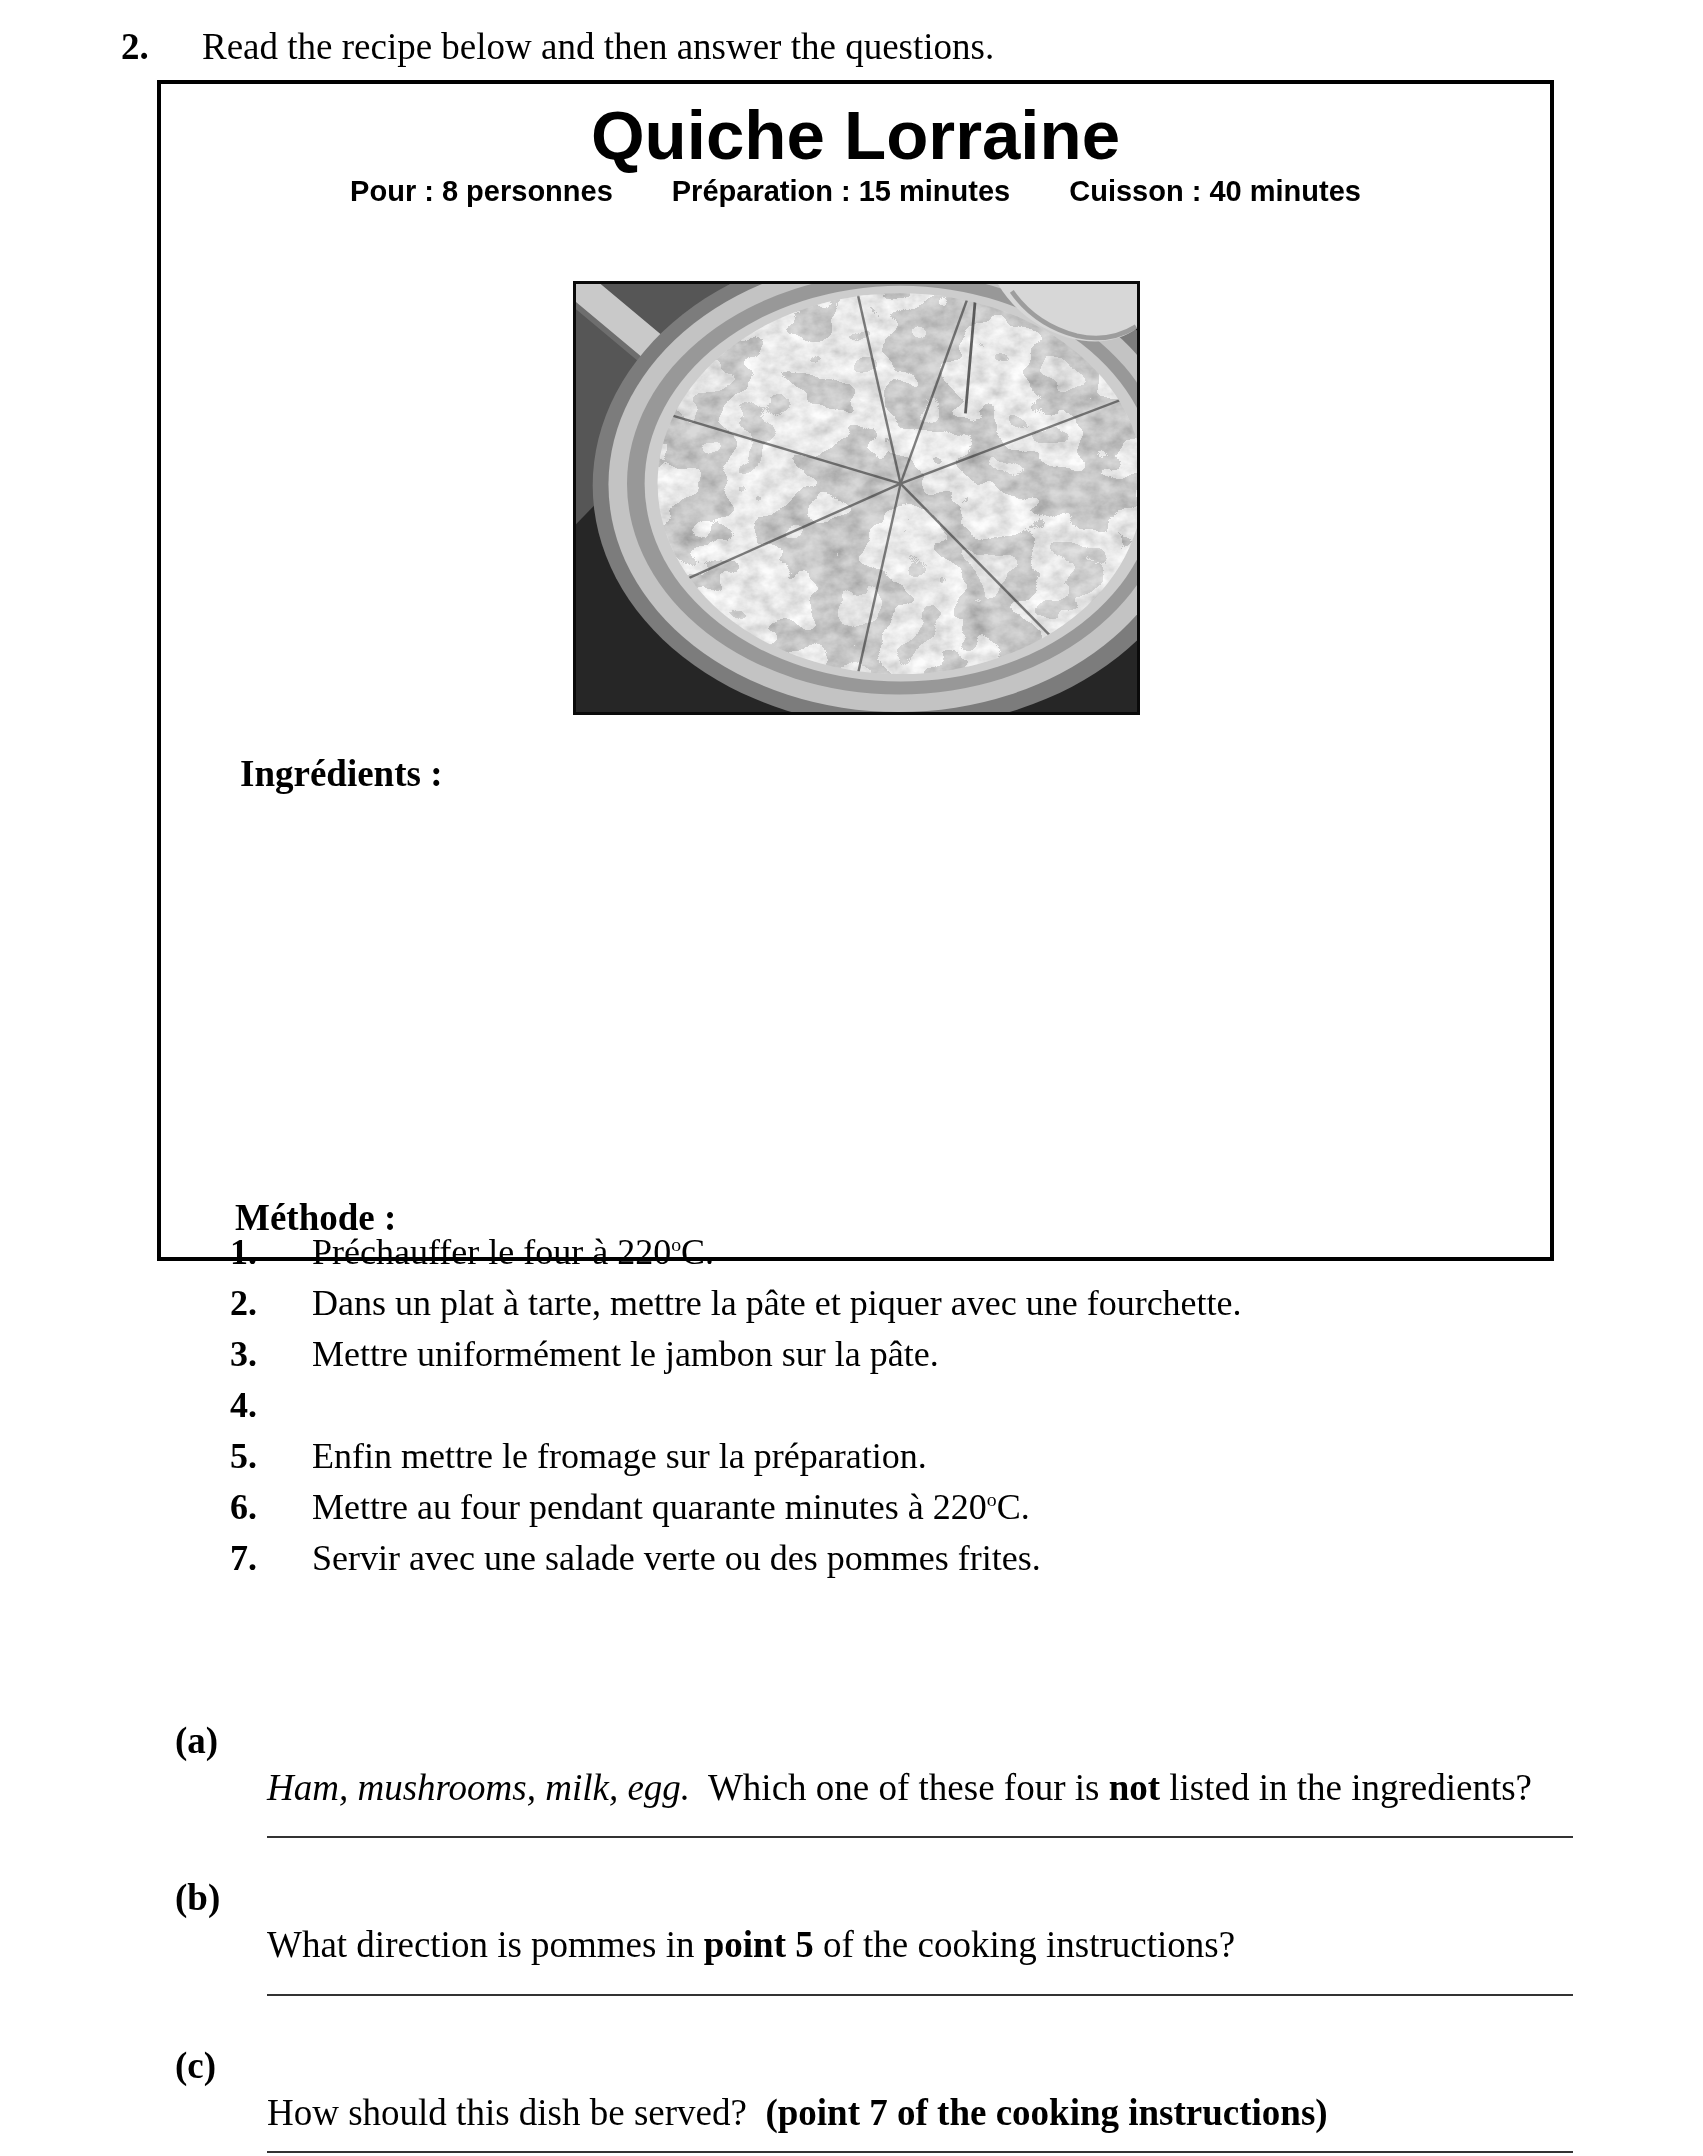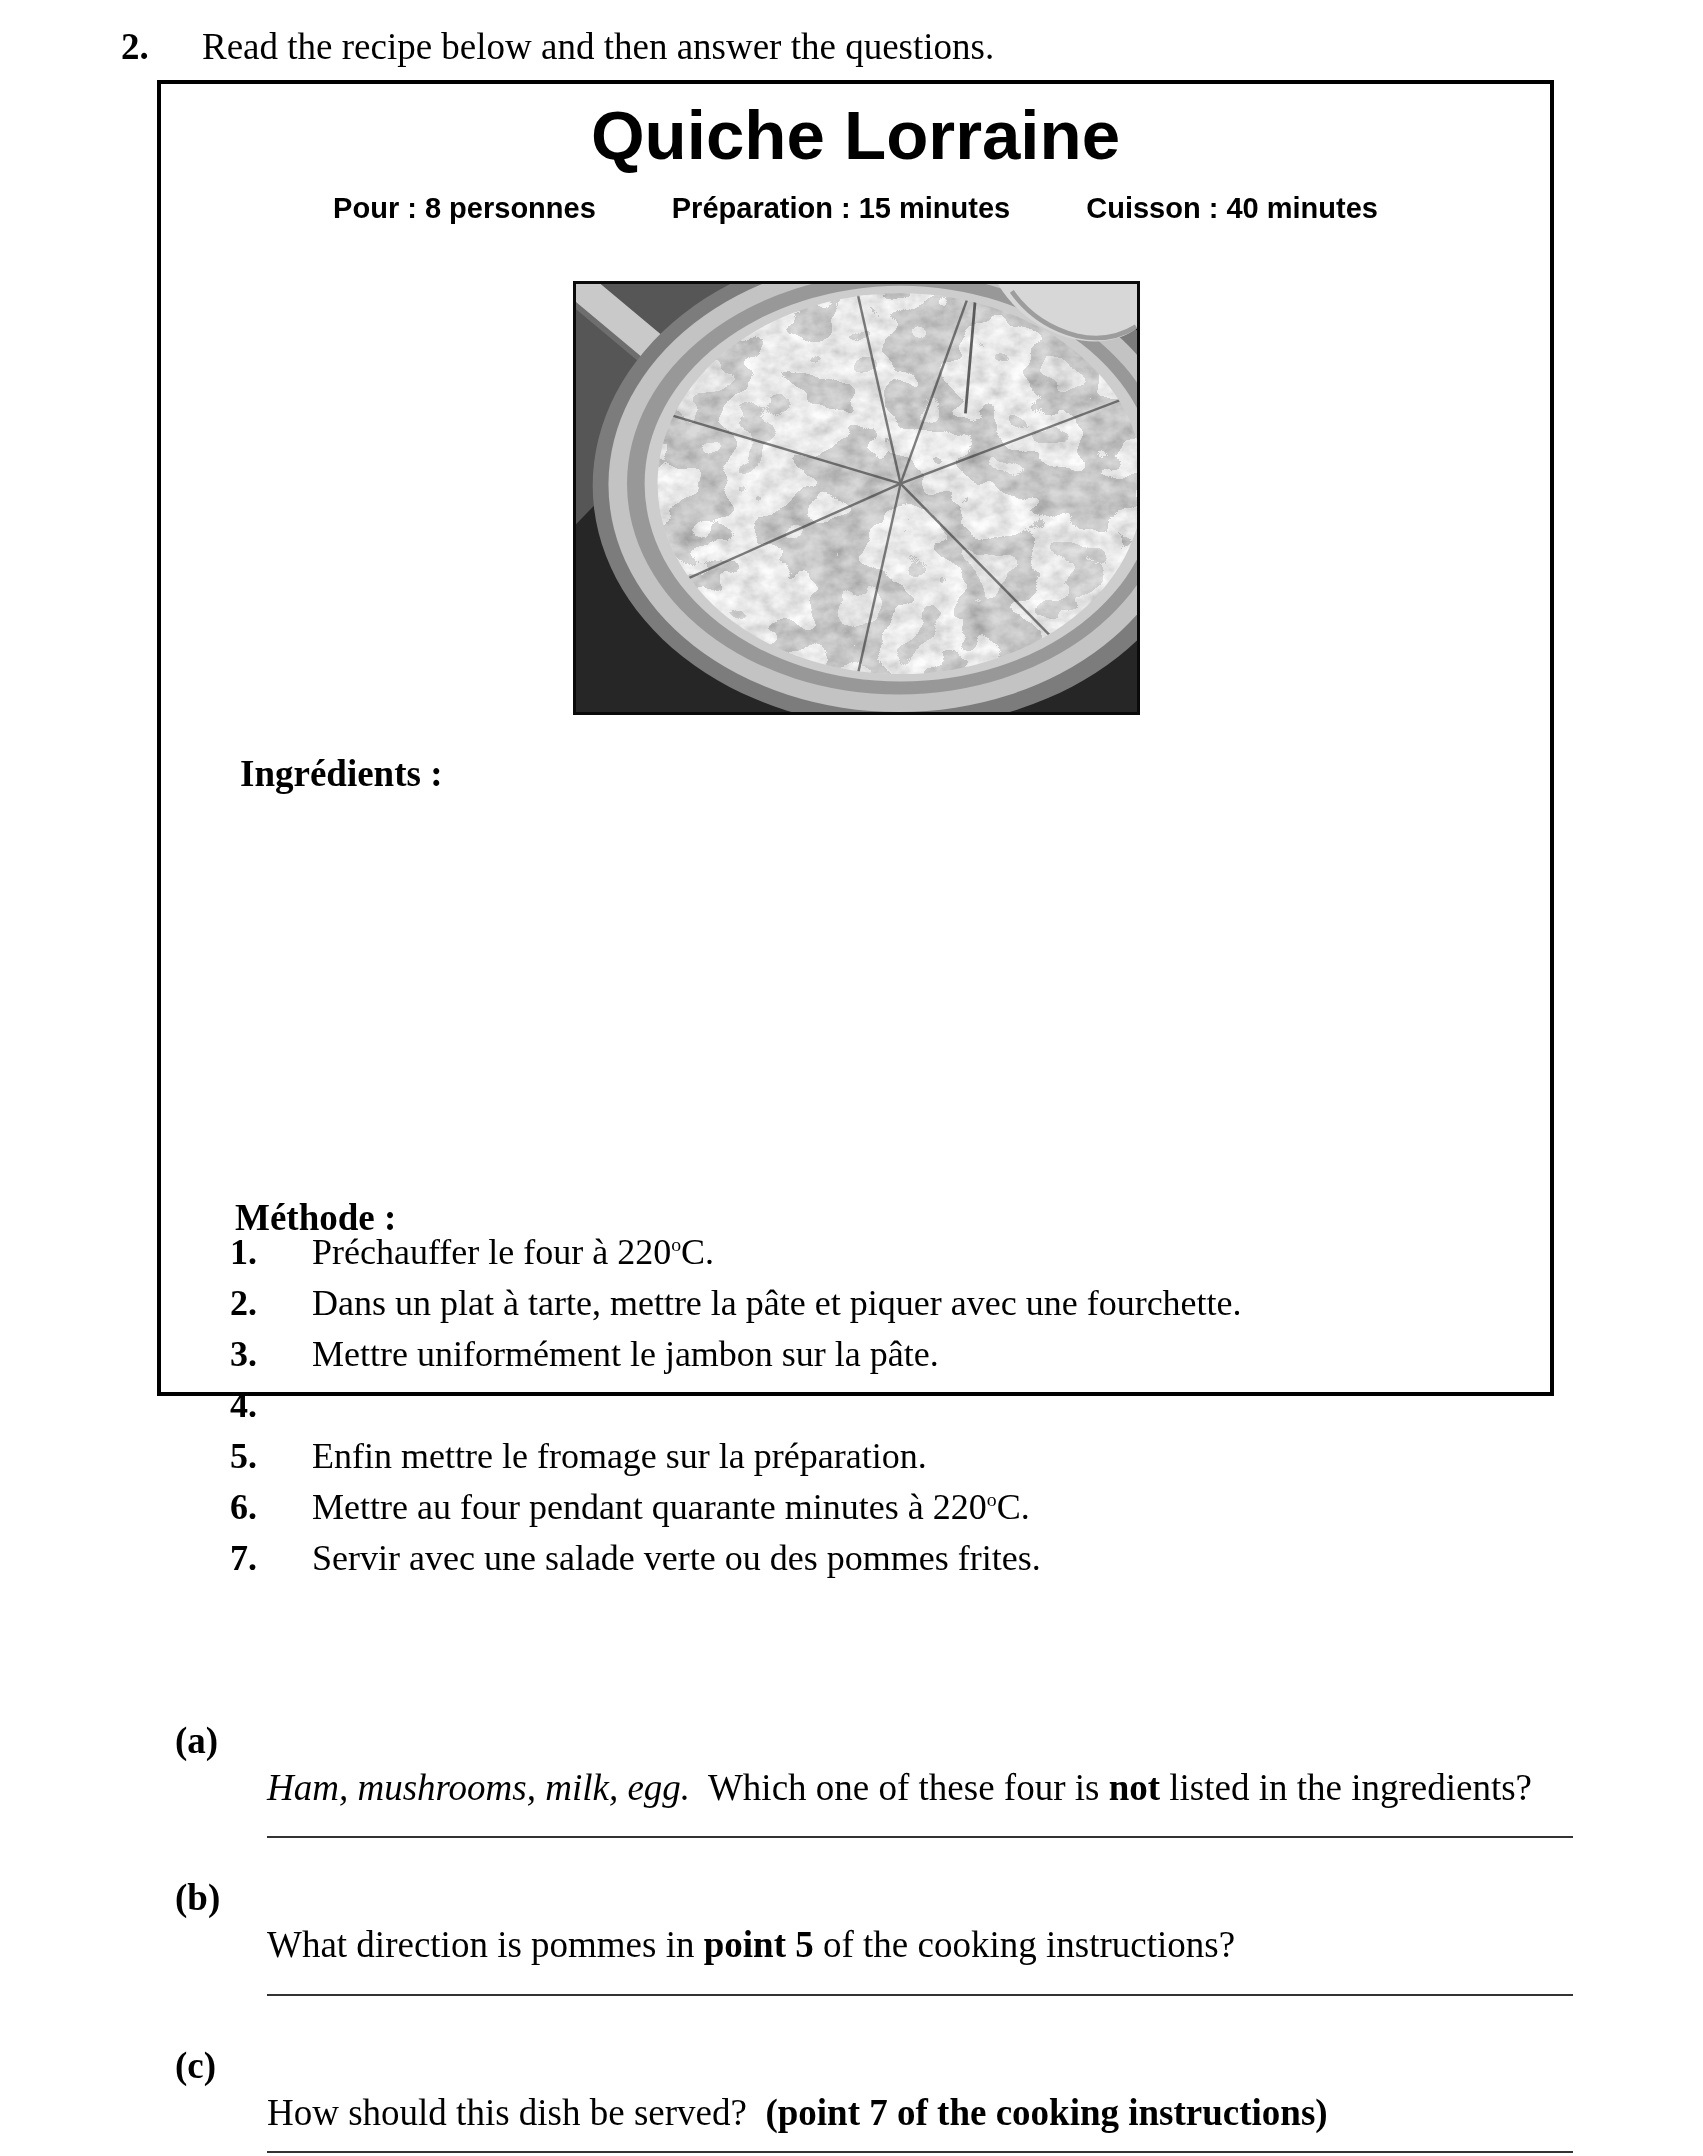--- a/index.html
+++ b/index.html
@@ -12,31 +12,31 @@
     overflow:hidden;
   }
   
   .exercise-header{position:absolute;left:121px;top:24px;font-size:37px;line-height:45px;}
   .q-number{font-weight:bold;position:absolute;left:0;top:0;}
   .instruction{position:absolute;left:81px;top:0;white-space:nowrap;}
 
   
   .recipe-box{
     position:absolute;left:157px;top:80px;
-    width:1397px;height:1316px;
+    width:1397px;height:1181px;
     border:4.7px solid #000;box-sizing:border-box;
     background:#fff;
   }
   .r-title{
     margin:13px 0 0 0;text-align:center;
     font-family:"Liberation Sans","DejaVu Sans",sans-serif;
     font-weight:bold;font-size:69px;line-height:77px;letter-spacing:0px;
   }
   .r-meta{
-    margin-top:17px;display:flex;justify-content:center;gap:76px;
+    margin-top:0;display:flex;justify-content:center;gap:59px;
     font-family:"Liberation Sans","DejaVu Sans",sans-serif;
     font-weight:bold;font-size:29px;line-height:34px;
     white-space:nowrap;
   }
   .photo-frame{
     position:absolute;left:412px;top:197px;
     width:567px;height:434px;box-sizing:border-box;
     border:3.7px solid #0a0a0a;background:#282828;
   }
   .photo-frame svg{display:block;width:100%;height:100%;}

